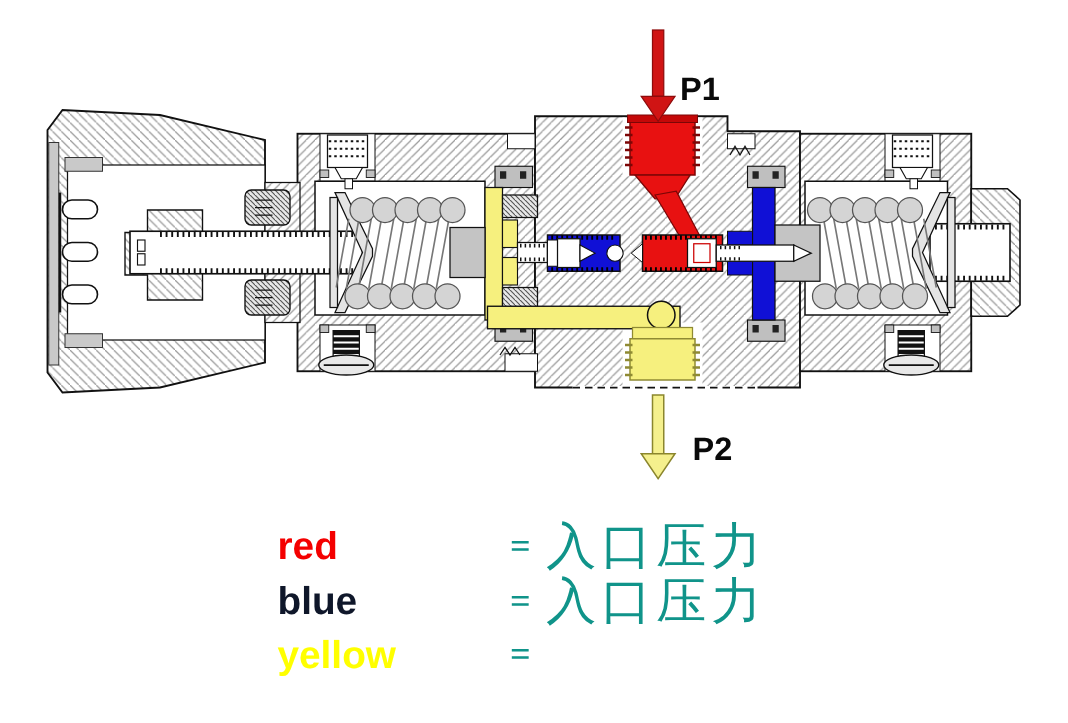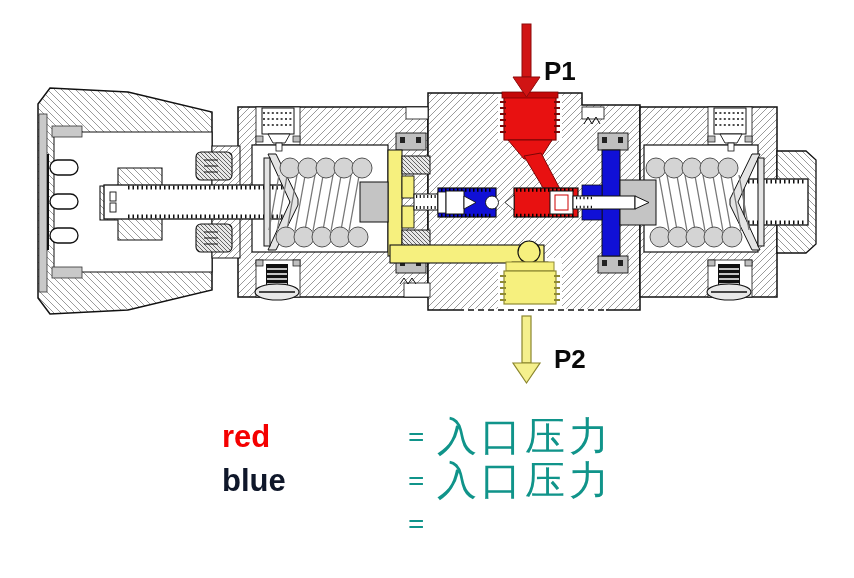--- a/index.html
+++ b/index.html
@@ -263,17 +263,18 @@
     <span class="word" style="color: rgb(244, 0, 0);">red</span>
     <span class="eq">=</span>
     <span class="cn">入口压力</span>
   </div>
   <div class="lrow" style="top:460px">
     <span class="word" style="color: #0f172a;">blue</span>
     <span class="eq">=</span>
     <span class="cn">入口压力</span>
   </div>
   <div class="lrow" style="top:503px">
+    <span class="word" style="color: rgb(255, 255, 0);">yellow</span>
     <span class="eq">=</span>
   </div>
 </div>
 
 </div>
 
 </body></html>

